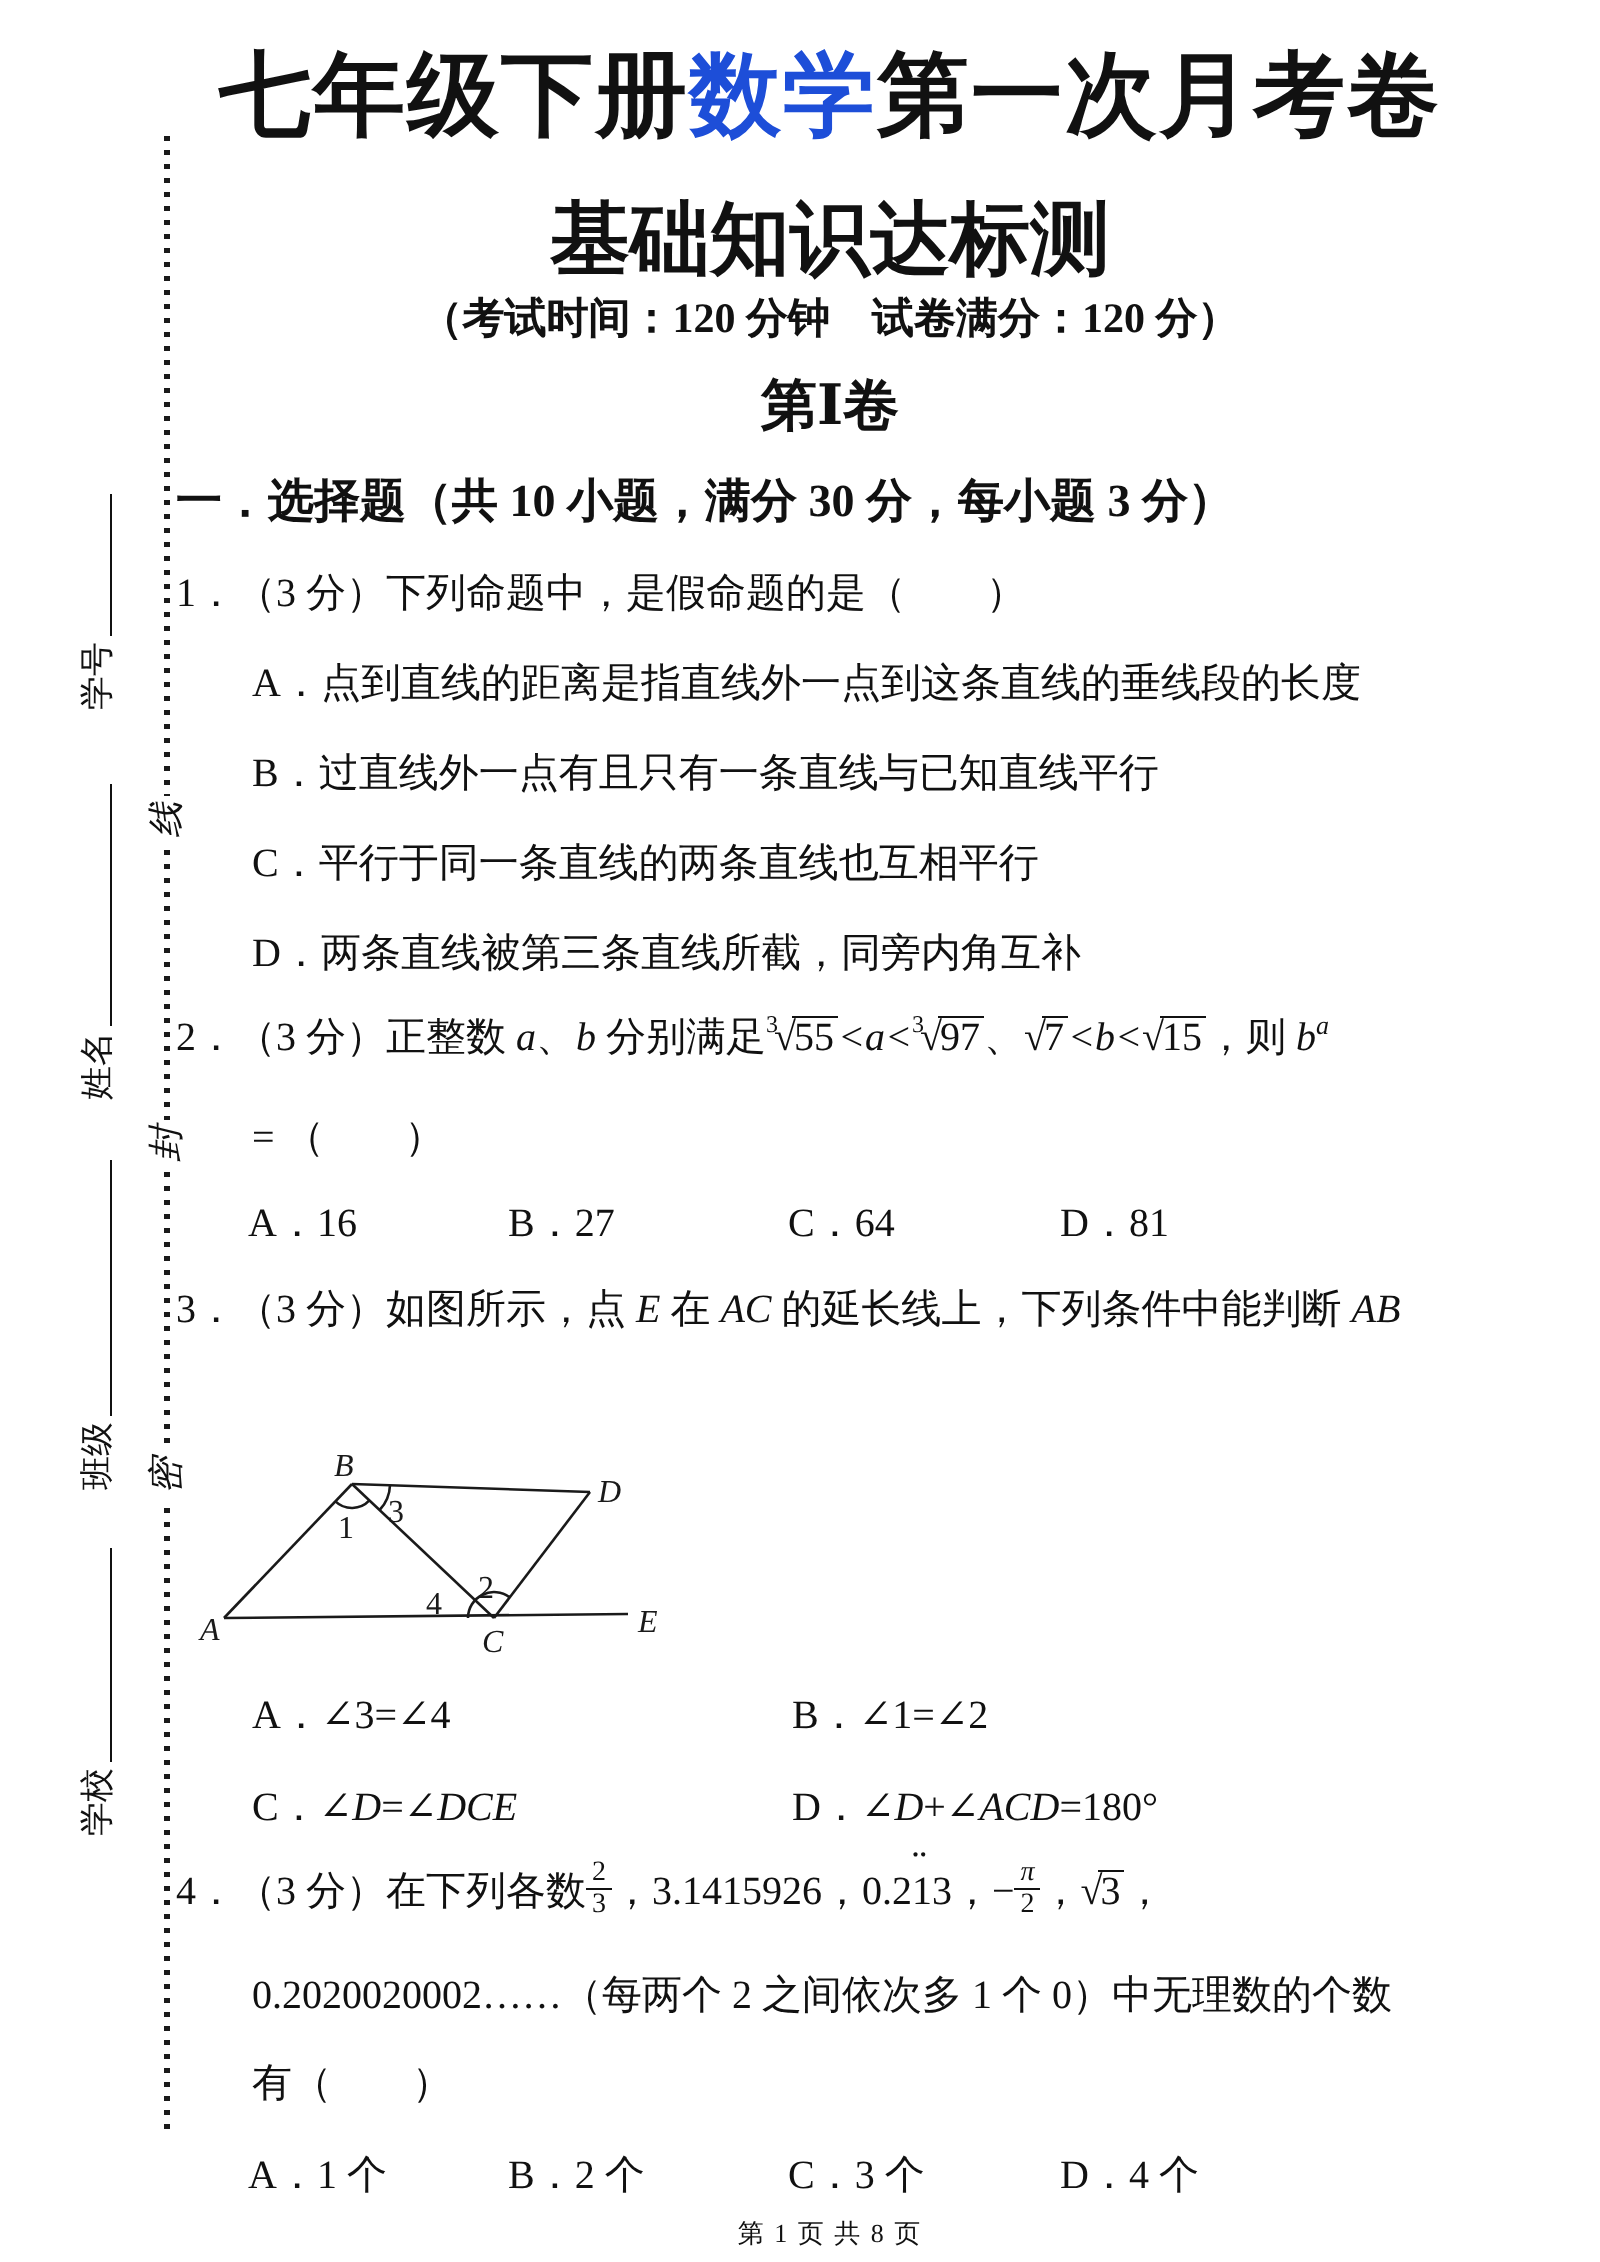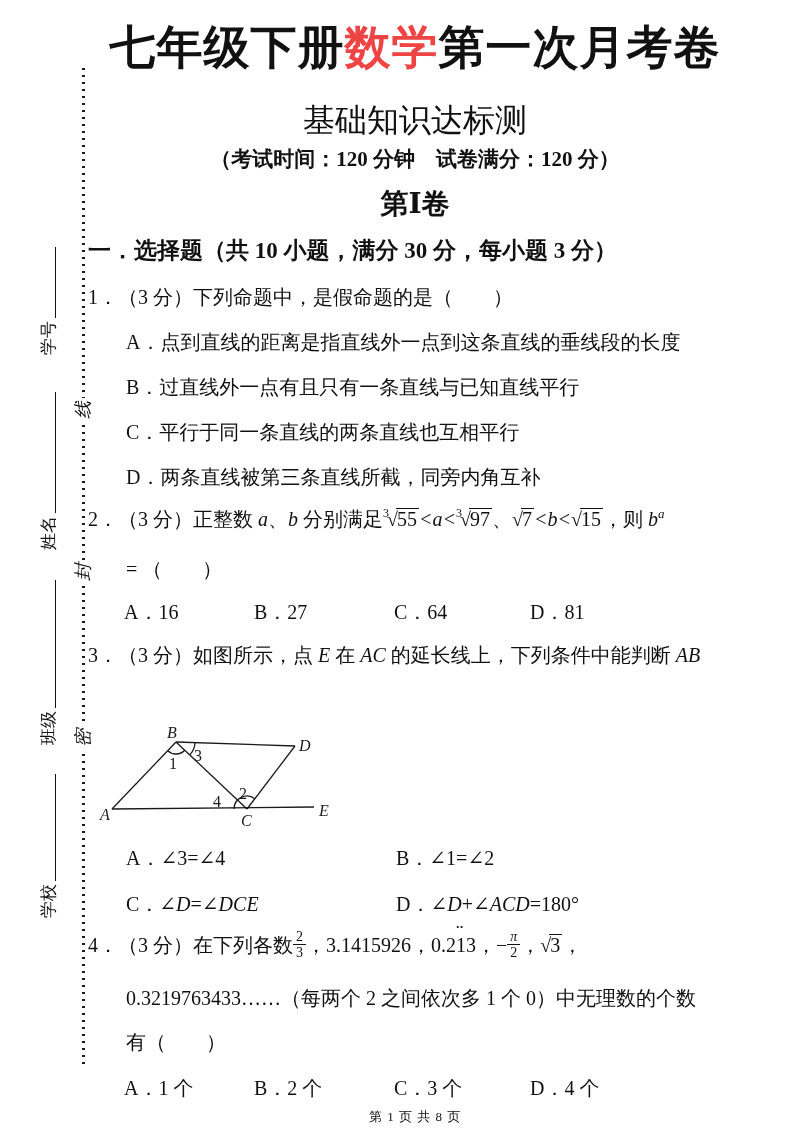--- a/index.html
+++ b/index.html
@@ -3,23 +3,23 @@
 <meta charset="utf-8">
 <style>
   html,body { margin:0; padding:0; background:#fff; }
   .page {
     position:relative; width:800px; height:1131px; background:#fff;
     font-family:"Liberation Serif","DejaVu Serif",serif; color:#111;
     overflow:hidden;
   }
   .line { position:absolute; white-space:nowrap; font-size:20px; line-height:26px; color:#111; }
   .center { left:60px; width:710px; text-align:center; }
-  .red { color:#ef4444; }
+  .red { color:#1d4ed8; }
   .title { font-size:46px; line-height:52px; letter-spacing:1px; font-weight:bold; }
-  .subtitle { font-size:32px; line-height:36px; font-weight:normal; }
+  .subtitle { font-size:40px; line-height:36px; font-weight:bold; }
   .exam-info { font-size:21px; font-weight:bold; }
   .volume { font-size:28px; font-weight:bold; }
   .sec-head { font-size:23px; font-weight:bold; }
   .it { font-style:italic; }
   .pw { font-size:13px; position:relative; top:-8px; font-style:italic; }
   
   .sqrt { display:inline-block; white-space:nowrap; }
   .sqrt .idx { font-size:12px; position:relative; top:-9px; margin-right:-2px; }
   .sqrt .sg { display:inline-block; }
   .sqrt .rd { display:inline-block; border-top:1.5px solid #111; padding:0 2px 0 1px; margin-left:-2px; line-height:21px; }
@@ -139,21 +139,21 @@
 
   <div class="line" style="left:88px; top:932px;">
     <span>4．（3 分）在下列各数</span><span class="frac">
         <span class="num">2</span>
         <span class="den">3</span>
       </span><span>，3.1415926，0.2</span><span class="rep"><span class="rep-dots">¨</span><span>13</span></span><span>，−</span><span class="frac">
         <span class="num it">π</span>
         <span class="den">2</span>
       </span><span>，</span><span class="sqrt"><span class="sg">√</span><span class="rd">3</span></span><span>，</span>
   </div>
-  <div class="line" style="left:126px; top:985px;">0.3219763433……（每两个 2 之间依次多 1 个 0）中无理数的个数</div>
+  <div class="line" style="left:126px; top:985px;">0.2020020002……（每两个 2 之间依次多 1 个 0）中无理数的个数</div>
   <div class="line" style="left:126px; top:1029px;">有（　　）</div>
   <div class="line" style="left:0; top:1075px; width:800px;">
     <span class="opt-abs" style="left:124px;">A．1 个</span>
     <span class="opt-abs" style="left:254px;">B．2 个</span>
     <span class="opt-abs" style="left:394px;">C．3 个</span>
     <span class="opt-abs" style="left:530px;">D．4 个</span>
   </div>
 
   <div class="line center footer" style="top:1104px;">第 1 页 共 8 页</div>
 

